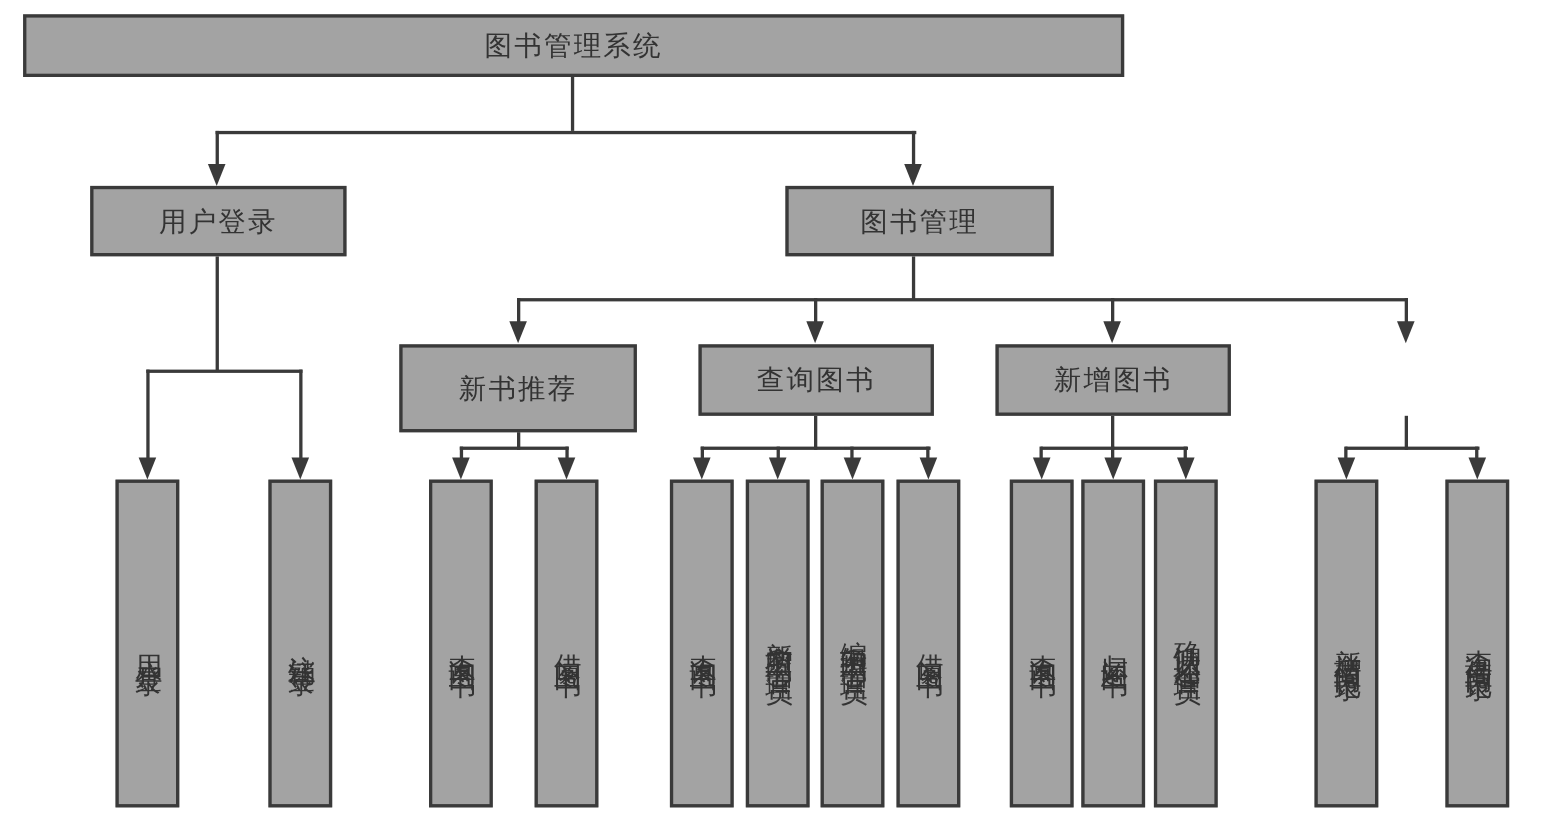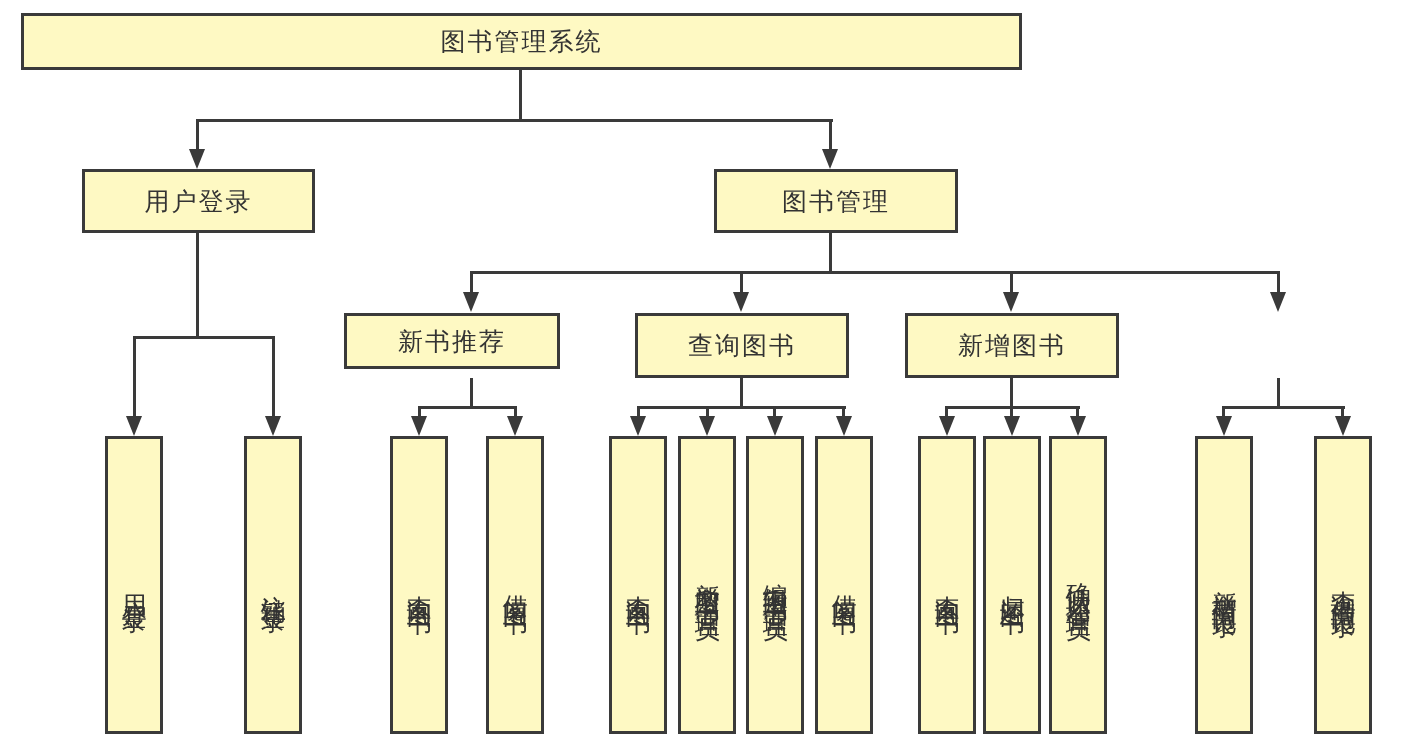--- a/index.html
+++ b/index.html
@@ -1,21 +1,21 @@
 <!DOCTYPE html>
 <html><head>
 <meta charset="utf-8">
 <style>
   html,body{margin:0;padding:0;background:#ffffff;}
   .canvas{
     position:relative;width:1405px;height:747px;background:#ffffff;overflow:hidden;
     font-family:"Liberation Sans", sans-serif;color:#333333;
   }
   .node{
-    position:absolute;box-sizing:border-box;border:3px solid #3a3a3a;background:#fef9c3;
+    position:absolute;box-sizing:border-box;border:3px solid #3a3a3a;background:#a3a3a3;
     display:flex;align-items:center;justify-content:center;
     font-size:25px;letter-spacing:2px;color:#333333;z-index:2;
   }
   .leaf span{
     writing-mode:vertical-rl;text-orientation:mixed;
     letter-spacing:5px;line-height:1.1;
   }
   .ln{position:absolute;background:#3a3a3a;z-index:1;}
   .ar{
     position:absolute;width:0;height:0;z-index:1;
@@ -36,21 +36,21 @@
     <span>图书管理系统</span>
   </div>
 
   <div class="node" style="left:82px;top:169px;width:233px;height:64px">
     <span>用户登录</span>
   </div>
   <div class="node" style="left:714px;top:169px;width:244px;height:64px">
     <span>图书管理</span>
   </div>
 
-  <div class="node" style="left:344px;top:313px;width:216px;height:56px">
+  <div class="node" style="left:363px;top:313px;width:216px;height:80px">
     <span>新书推荐</span>
   </div>
   <div class="node" style="left:635px;top:313px;width:214px;height:65px">
     <span>查询图书</span>
   </div>
   <div class="node" style="left:905px;top:313px;width:214px;height:65px">
     <span>新增图书</span>
   </div>
 
   <div class="node leaf" style="left:105px;top:436px;width:58px;height:298px">

